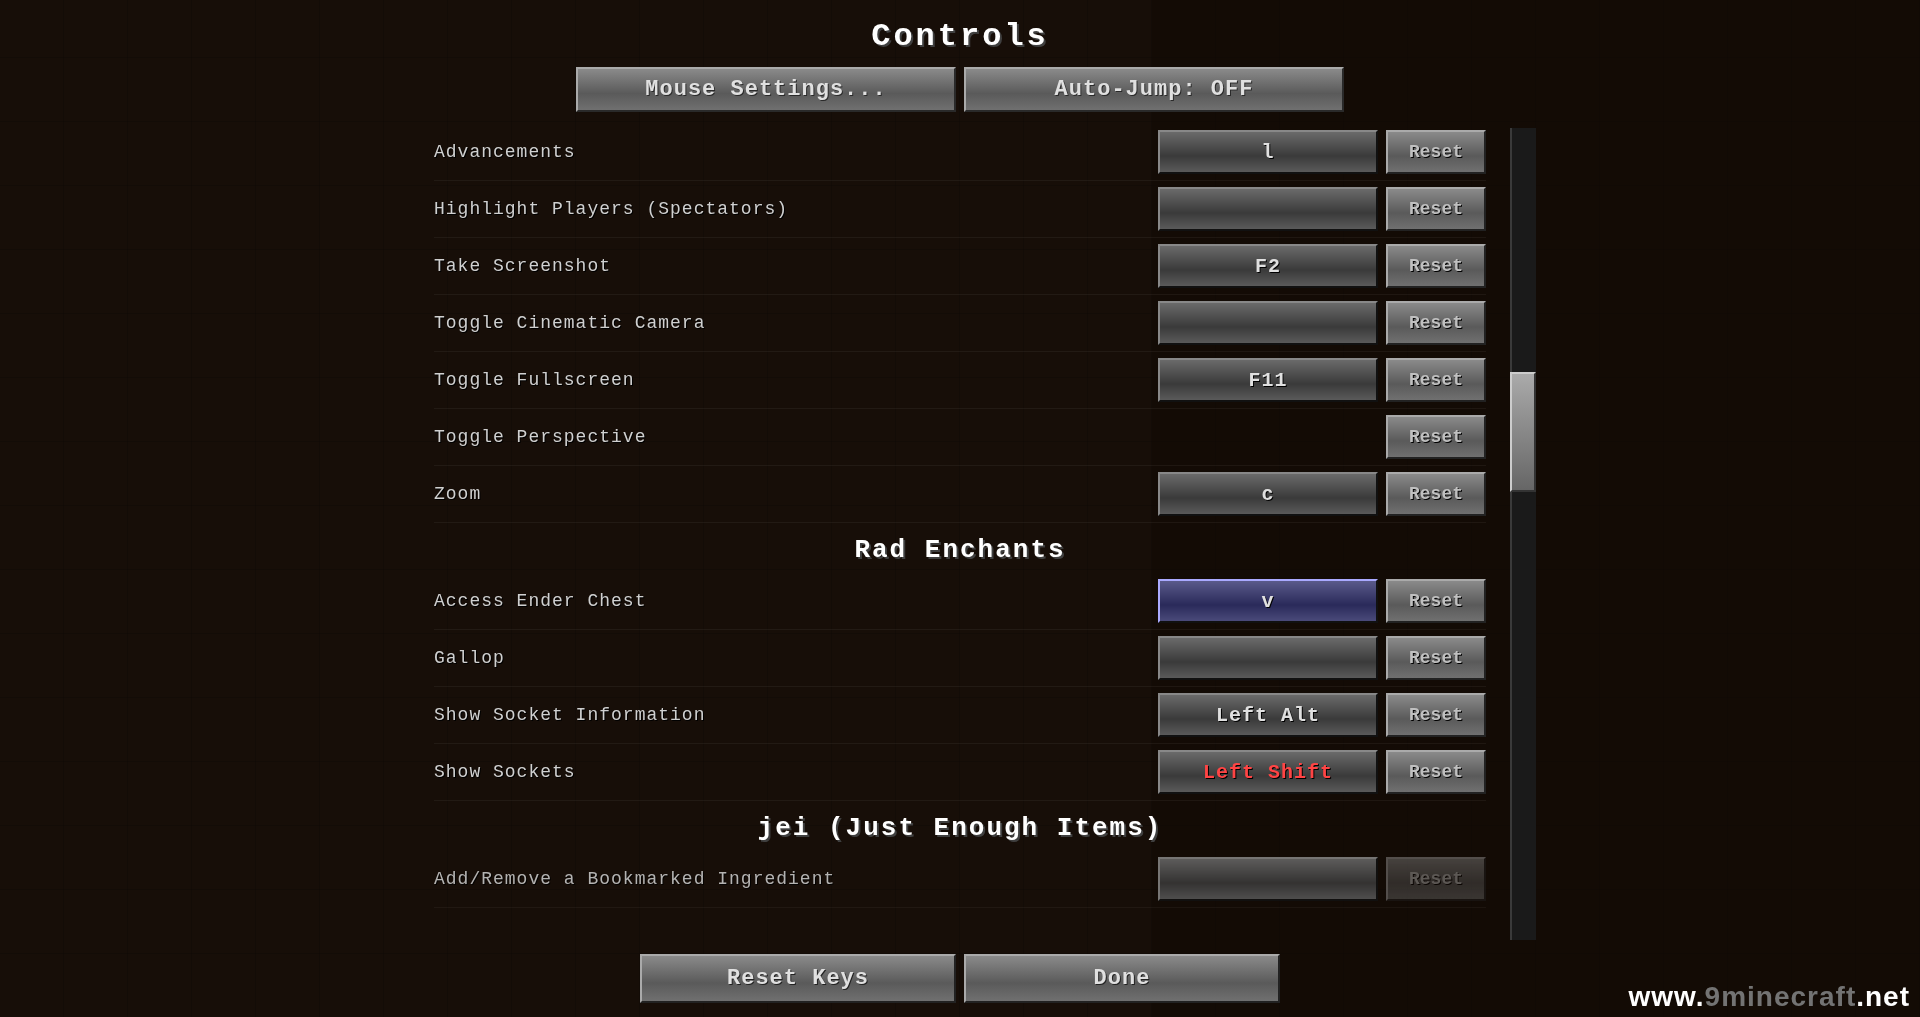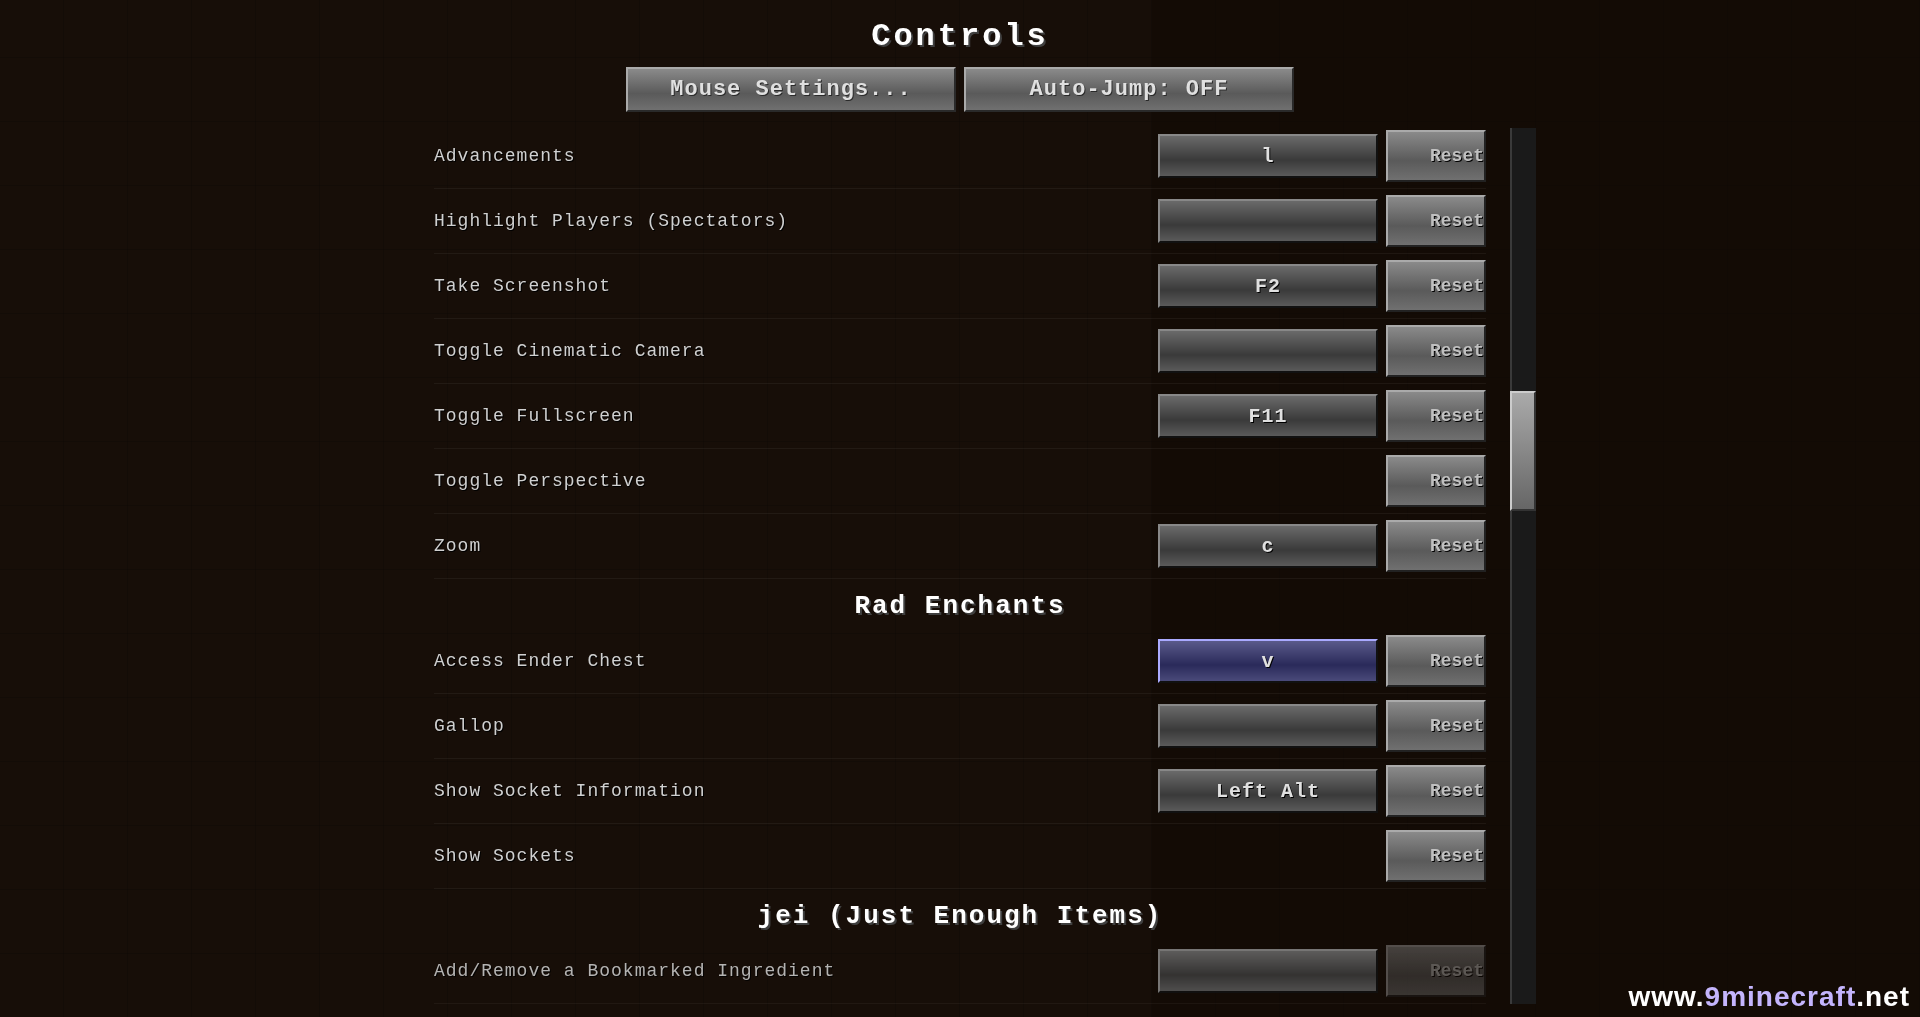--- a/index.html
+++ b/index.html
@@ -79,21 +79,21 @@
       border-right: 2px solid #2a2a2a;
       border-bottom: 2px solid #2a2a2a;
       color: #e0e0e0;
       font-family: 'Courier New', monospace;
       font-size: 22px;
       font-weight: bold;
       cursor: pointer;
       letter-spacing: 1px;
       text-shadow: 1px 1px 0 #2a2a2a;
       padding: 8px 4px;
-      width: 330px;
+      width: 380px;
     }
 
     .section-header {
       color: #ffffff;
       font-size: 26px;
       font-weight: bold;
       letter-spacing: 2px;
       text-align: center;
       text-shadow: 2px 2px 0 #3f3f3f;
       padding: 12px 0 8px;
@@ -153,32 +153,32 @@
     .key-button.conflict {
       color: #ff4444;
     }
 
     .key-button.empty {
       color: transparent;
     }
 
     .reset-button {
       width: 100px;
-      height: 52px;
+      height: 44px;
       background: linear-gradient(180deg, #8a8a8a 0%, #6a6a6a 40%, #5a5a5a 60%, #707070 100%);
       border-top: 2px solid #aaa;
       border-left: 2px solid #aaa;
       border-right: 2px solid #222;
       border-bottom: 2px solid #222;
       color: #c0c0c0;
       font-family: 'Courier New', monospace;
       font-size: 18px;
       font-weight: bold;
       cursor: pointer;
-      text-align: right;
+      text-align: center;
       text-shadow: 1px 1px 0 #000;
     }
 
     .bottom-buttons {
       display: flex;
       gap: 8px;
       padding: 14px 0;
       width: 1152px;
       justify-content: center;
     }
@@ -359,20 +359,21 @@
         <span class="keybind-label">Show Socket Information</span>
         <div class="keybind-right">
           <div class="key-button">Left Alt</div>
           <button class="reset-button">Reset</button>
         </div>
       </div>
 
       <div class="keybind-row">
         <span class="keybind-label">Show Sockets</span>
         <div class="keybind-right">
+          <div class="key-button conflict">Left Shift</div>
           <button class="reset-button">Reset</button>
         </div>
       </div>
 
       <div class="section-header">jei (Just Enough Items)</div>
 
       <div class="keybind-row" style="opacity:0.85;">
         <span class="keybind-label">Add/Remove a Bookmarked Ingredient</span>
         <div class="keybind-right">
           <div class="key-button empty">&nbsp;</div>
@@ -387,14 +388,14 @@
     </div>
   </div>
 
   <div class="bottom-buttons">
     <button class="bottom-btn">Reset Keys</button>
     <button class="bottom-btn">Done</button>
   </div>
 </div>
 
 <div class="watermark">
-  <span>www.</span><span style="color:#c4b5fd;">9minecraft</span><span>.net</span>
+  <span>www.</span><span style="color:#737373;">9minecraft</span><span>.net</span>
 </div>
 
 </body></html>

